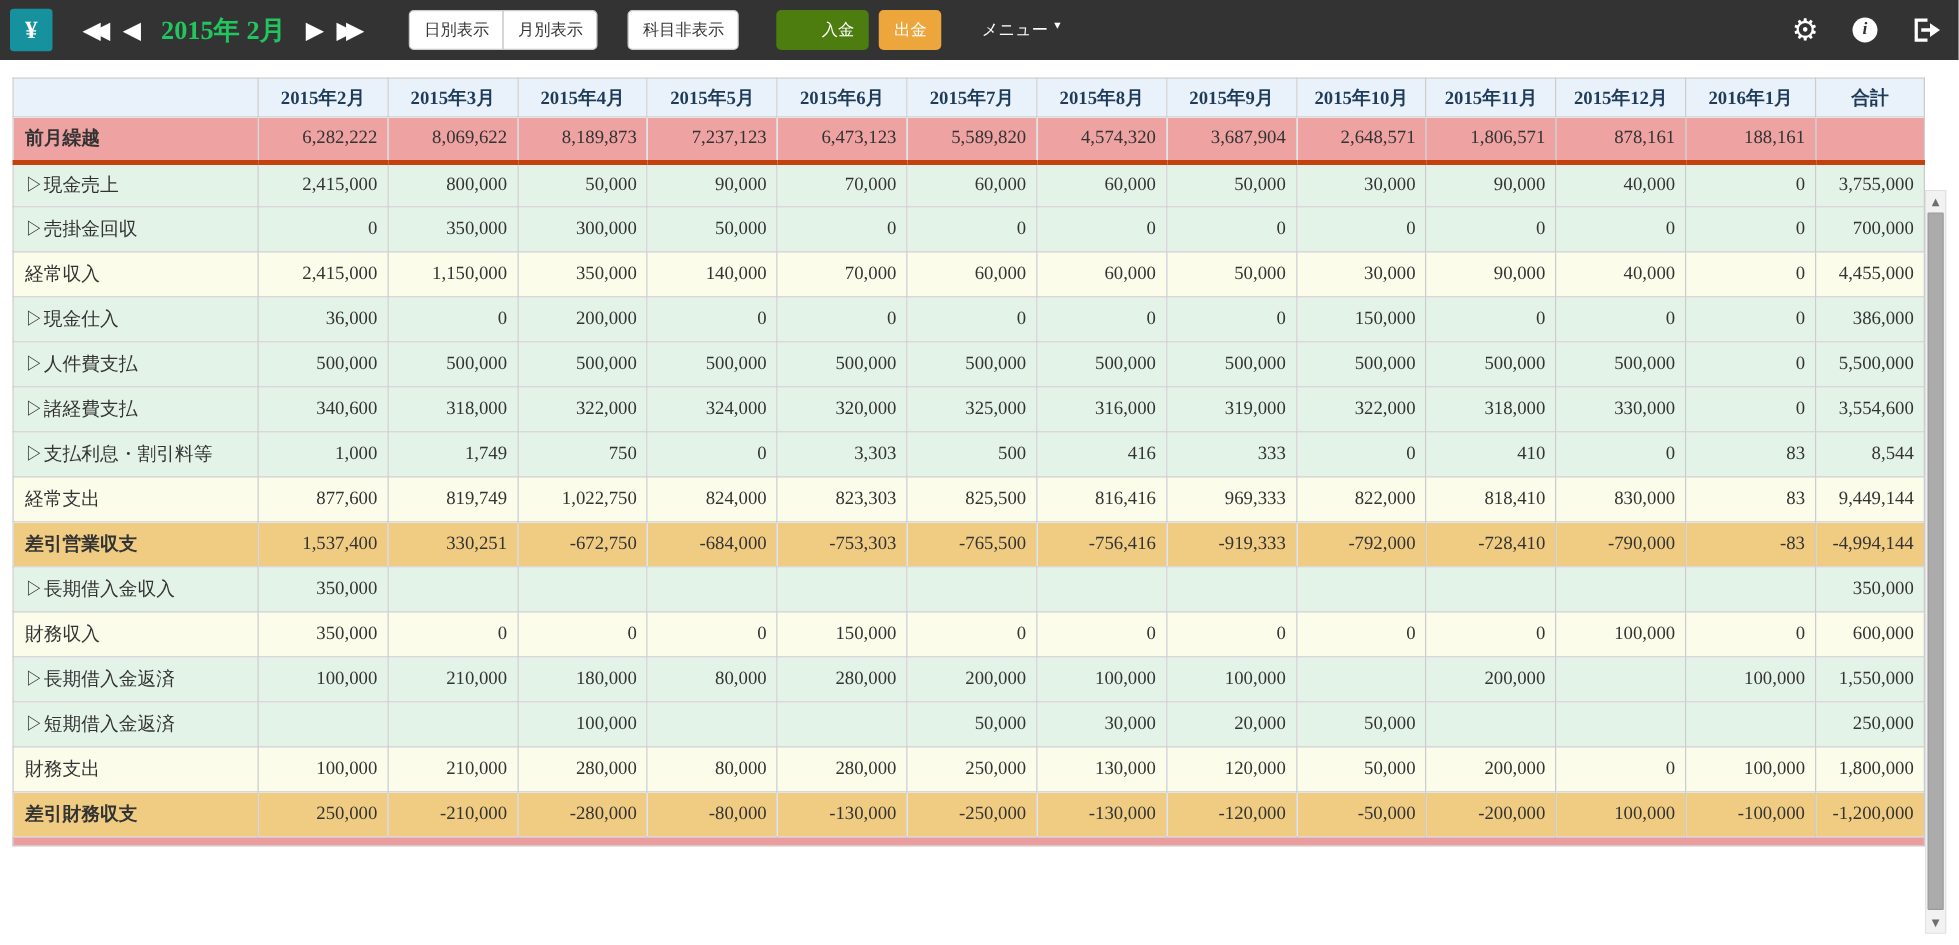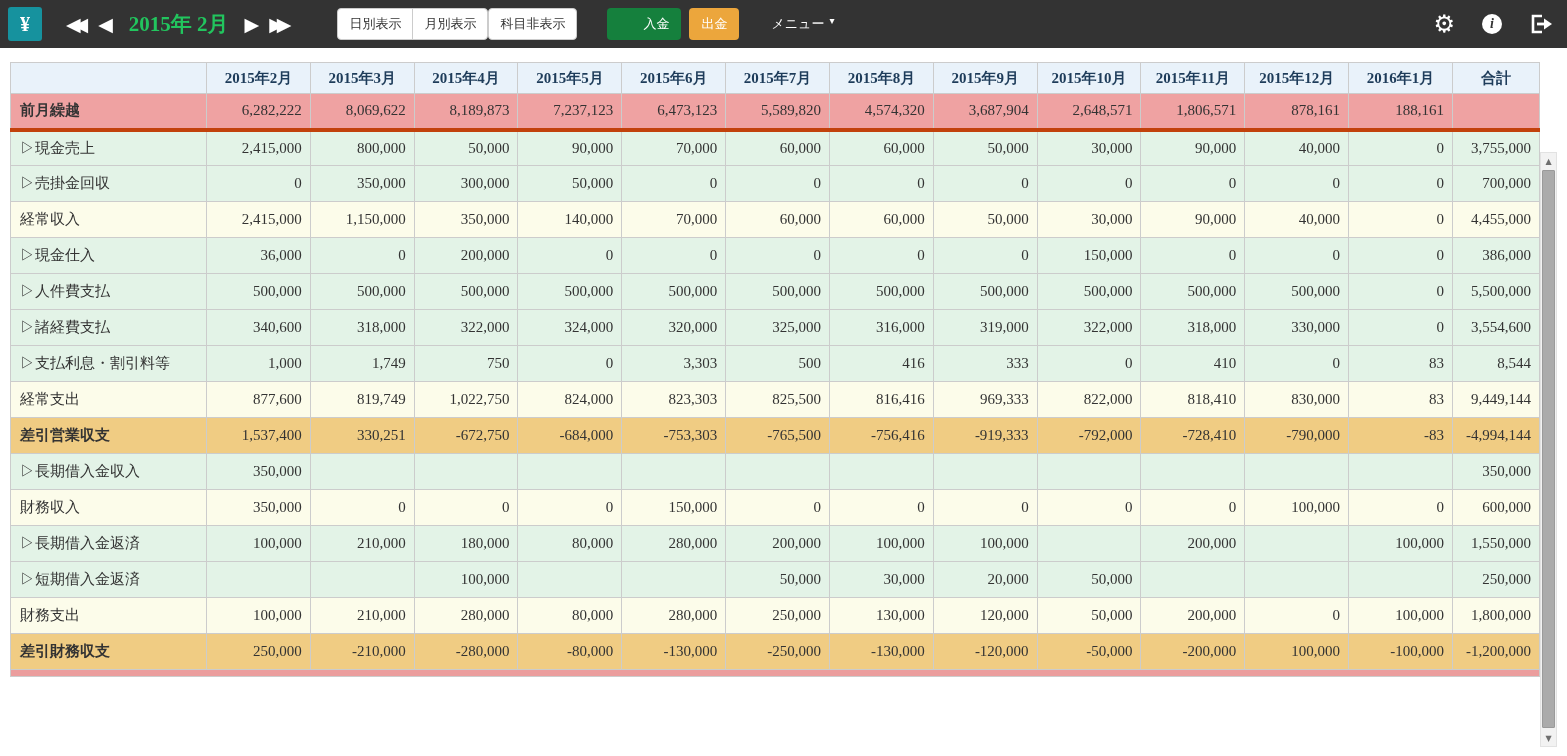--- a/index.html
+++ b/index.html
@@ -17,34 +17,34 @@
   }
   .logo{
     width:34px; height:34px; background:#16929e; border-radius:3px;
     display:flex; align-items:center; justify-content:center;
     font:700 20px "Liberation Serif", serif; color:#fff; cursor:pointer;
   }
   .nav-arrows{ display:flex; align-items:center; margin-left:24px; gap:10px; }
   .arr{ color:#fff; font-size:19px; line-height:1; cursor:pointer; font-family:"DejaVu Sans",sans-serif; }
   .arr.dbl{ letter-spacing:-7px; padding-right:7px; }
   .period{ font:700 21px "Liberation Serif", serif; color:#22c55e; margin:0 6px; white-space:nowrap; }
-  .btns{ display:flex; align-items:center; margin-left:46px; }
+  .btns{ display:flex; align-items:center; margin-left:36px; }
   .btn{
     background:#fff; color:#333; border:1px solid #ccc; border-radius:4px;
     font:13px "Liberation Sans",sans-serif; padding:6px 11px; cursor:pointer; white-space:nowrap;
   }
   .btn-group .btn{ border-radius:0; }
   .btn-group .btn:first-child{ border-radius:4px 0 0 4px; }
   .btn-group .btn:last-child{ border-radius:0 4px 4px 0; margin-left:-1px; }
-  .btn.sep{ margin-left:0; }
+  .btn.sep{ margin-left:24px; }
   .btn-io{
     border:none; border-radius:4px; color:#fff; font:13px "Liberation Sans",sans-serif;
     padding:7px 12px; cursor:pointer; white-space:nowrap;
   }
-  .btn-in{ background:#15803d; margin-left:30px;padding-left:36px; }
+  .btn-in{ background:#4d7c0f; margin-left:30px;padding-left:36px; }
   .btn-out{ background:#eca63c; margin-left:8px; }
   .menu{ margin-left:32px; font-size:13px; color:#fff; cursor:pointer; display:flex; gap:5px; }
   .caret{ font-size:10px; font-family:"DejaVu Sans",sans-serif; }
   .nav-icons{ margin-left:auto; display:flex; align-items:center; gap:27px; }
   .gear{ font-size:24px; line-height:1; color:#fff; cursor:pointer; font-family:"DejaVu Sans",sans-serif; }
   .info{
     width:20px; height:20px; border-radius:50%; background:#fff; color:#333;
     display:flex; align-items:center; justify-content:center;
     font:700 italic 14px "Liberation Serif", serif; cursor:pointer;
   }

